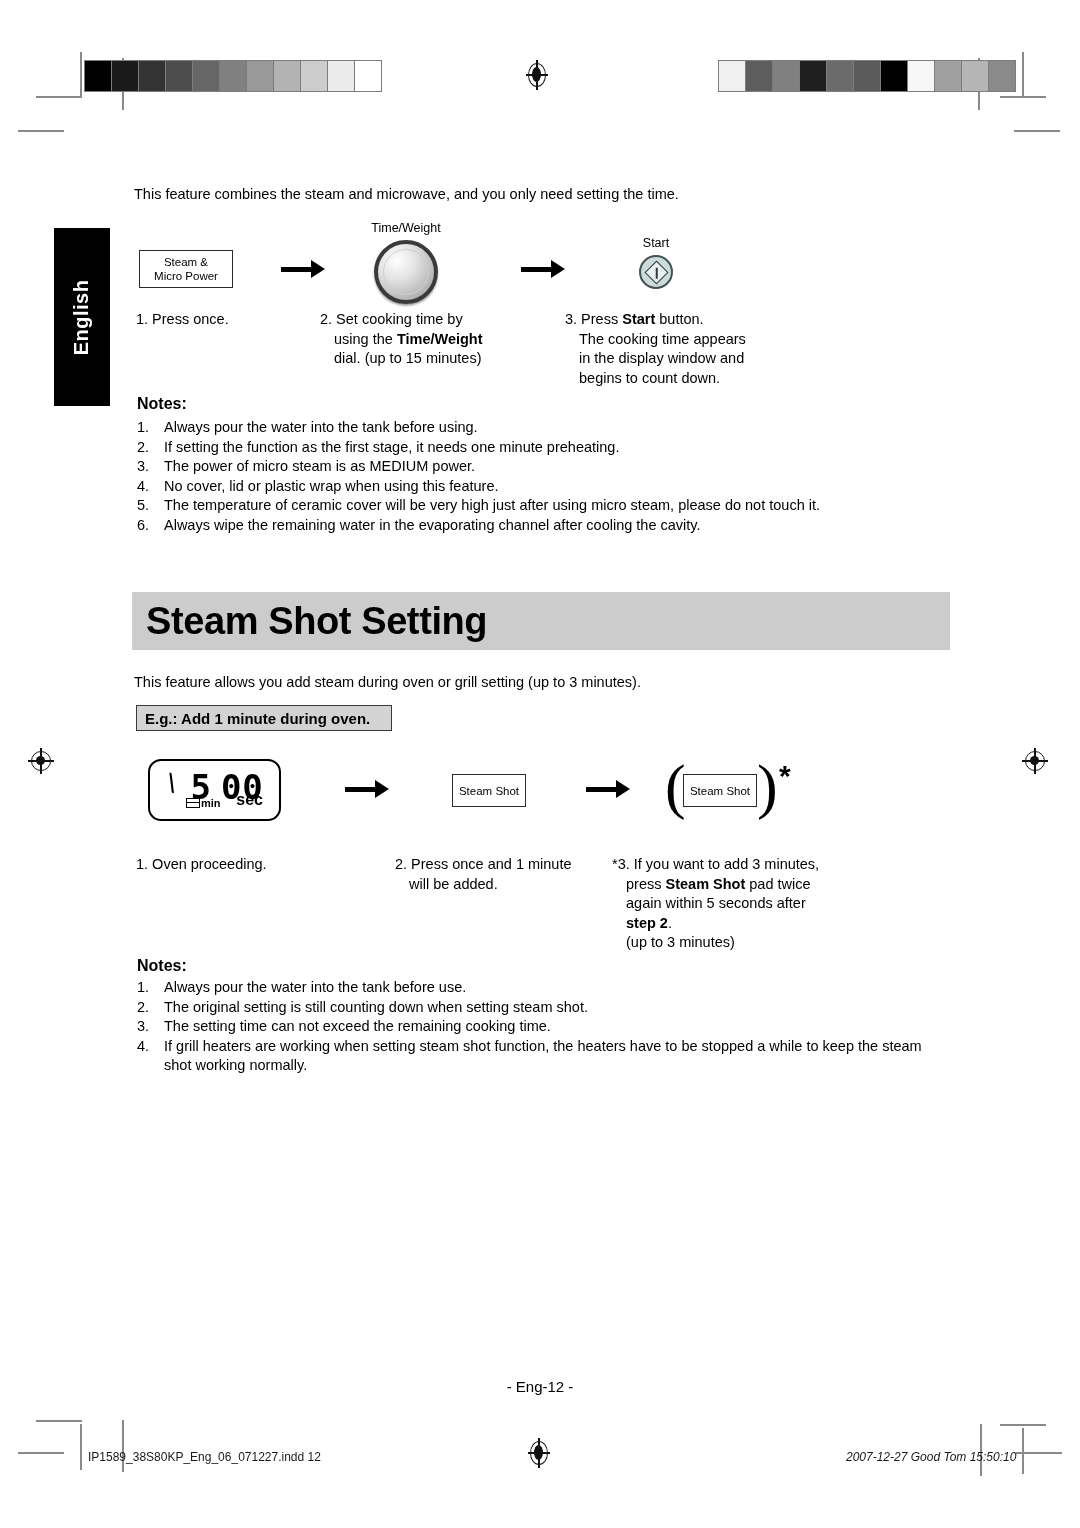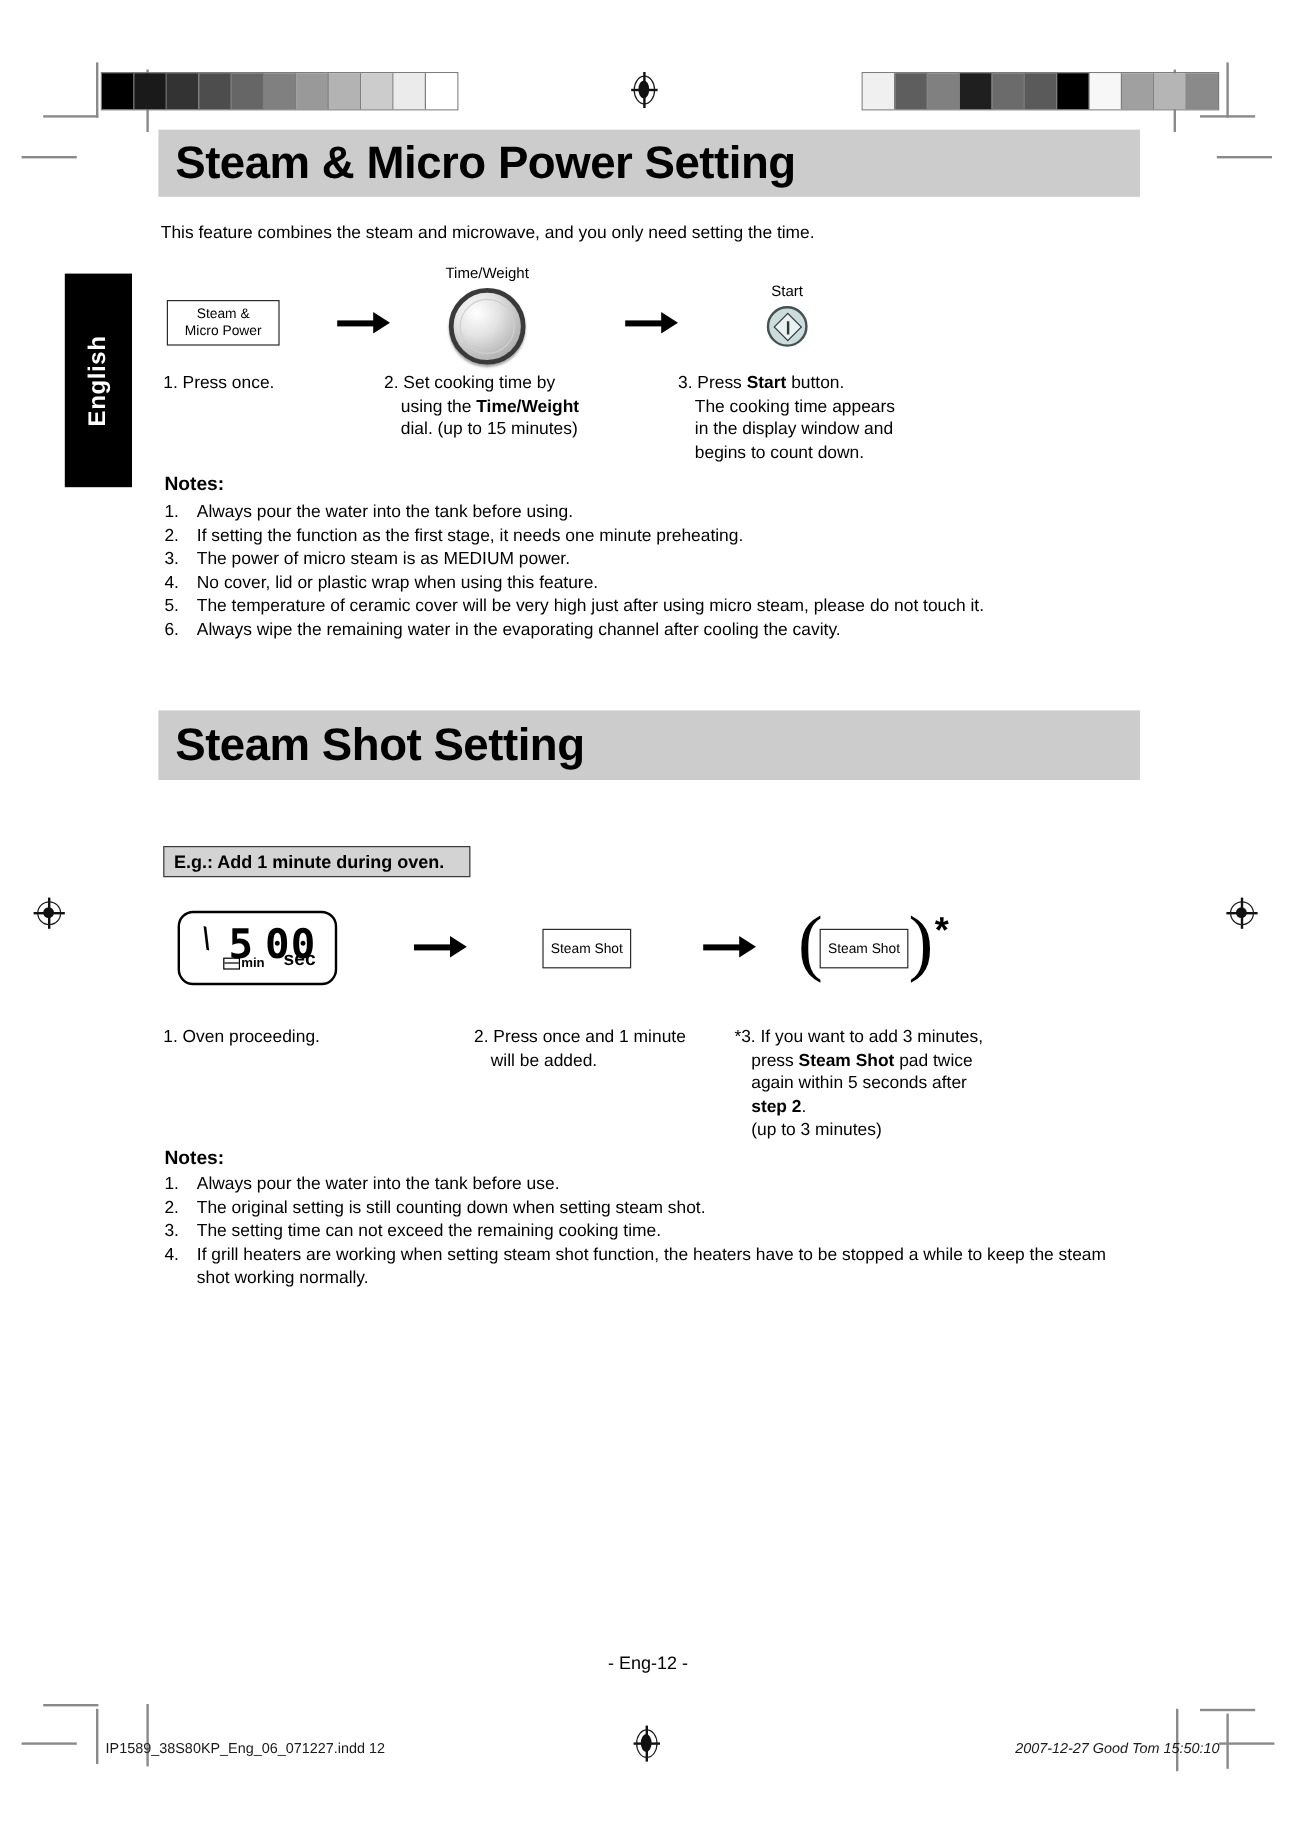--- a/index.html
+++ b/index.html
@@ -343,23 +343,20 @@
       <div class="sw" style="background: rgb(247, 247, 247);"></div>
       <div class="sw" style="background: rgb(160, 160, 160);"></div>
       <div class="sw" style="background: rgb(181, 181, 181);"></div>
       <div class="sw" style="background: rgb(138, 138, 138);"></div>
     </div>
 
   <div class="lang-tab" style="left:54px; top:228px; width:56px; height:178px;">
     <span>English</span>
   </div>
 
-  <div class="section-head" style="left:132px; top:108px; width:818px; height:56px;">
-    <div class="title">Steam &amp; Micro Power Setting</div>
-  </div>
 
   <div class="body-text" style="left:134px; top:185px;">This feature combines the steam and microwave, and you only need setting the time.</div>
 
   <div class="pad-btn" style="left:139px; top:250px; width:94px; height:38px;">
     <div>Steam &amp;</div>
     <div>Micro Power</div>
   </div>
 
   <div class="arrow" style="left:281px; top:260px; width:44px; height:19px;">
     <div class="shaft" style="width:32px;"></div>
@@ -421,20 +418,21 @@
       <div class="note-row">
         <div class="num">6.</div>
         <div class="txt">Always wipe the remaining water in the evaporating channel after cooling the cavity.</div>
       </div>
     </div>
 
   <div class="section-head" style="left:132px; top:592px; width:818px; height:58px;">
     <div class="title">Steam Shot Setting</div>
   </div>
 
+  <div class="body-text" style="left:134px; top:673px;">This feature allows you add steam during oven or grill setting (up to 3 minutes).</div>
 
   <div class="eg-box" style="left:136px; top:705px; width:256px; height:26px;">E.g.: Add 1 minute during oven.</div>
 
   <div class="lcd" style="left:148px; top:759px; width:133px; height:62px;">
     <div class="digits">
       <span class="tick">\</span>
       <span>5</span>
       <span>00</span>
     </div>
     <div class="unit-min">

